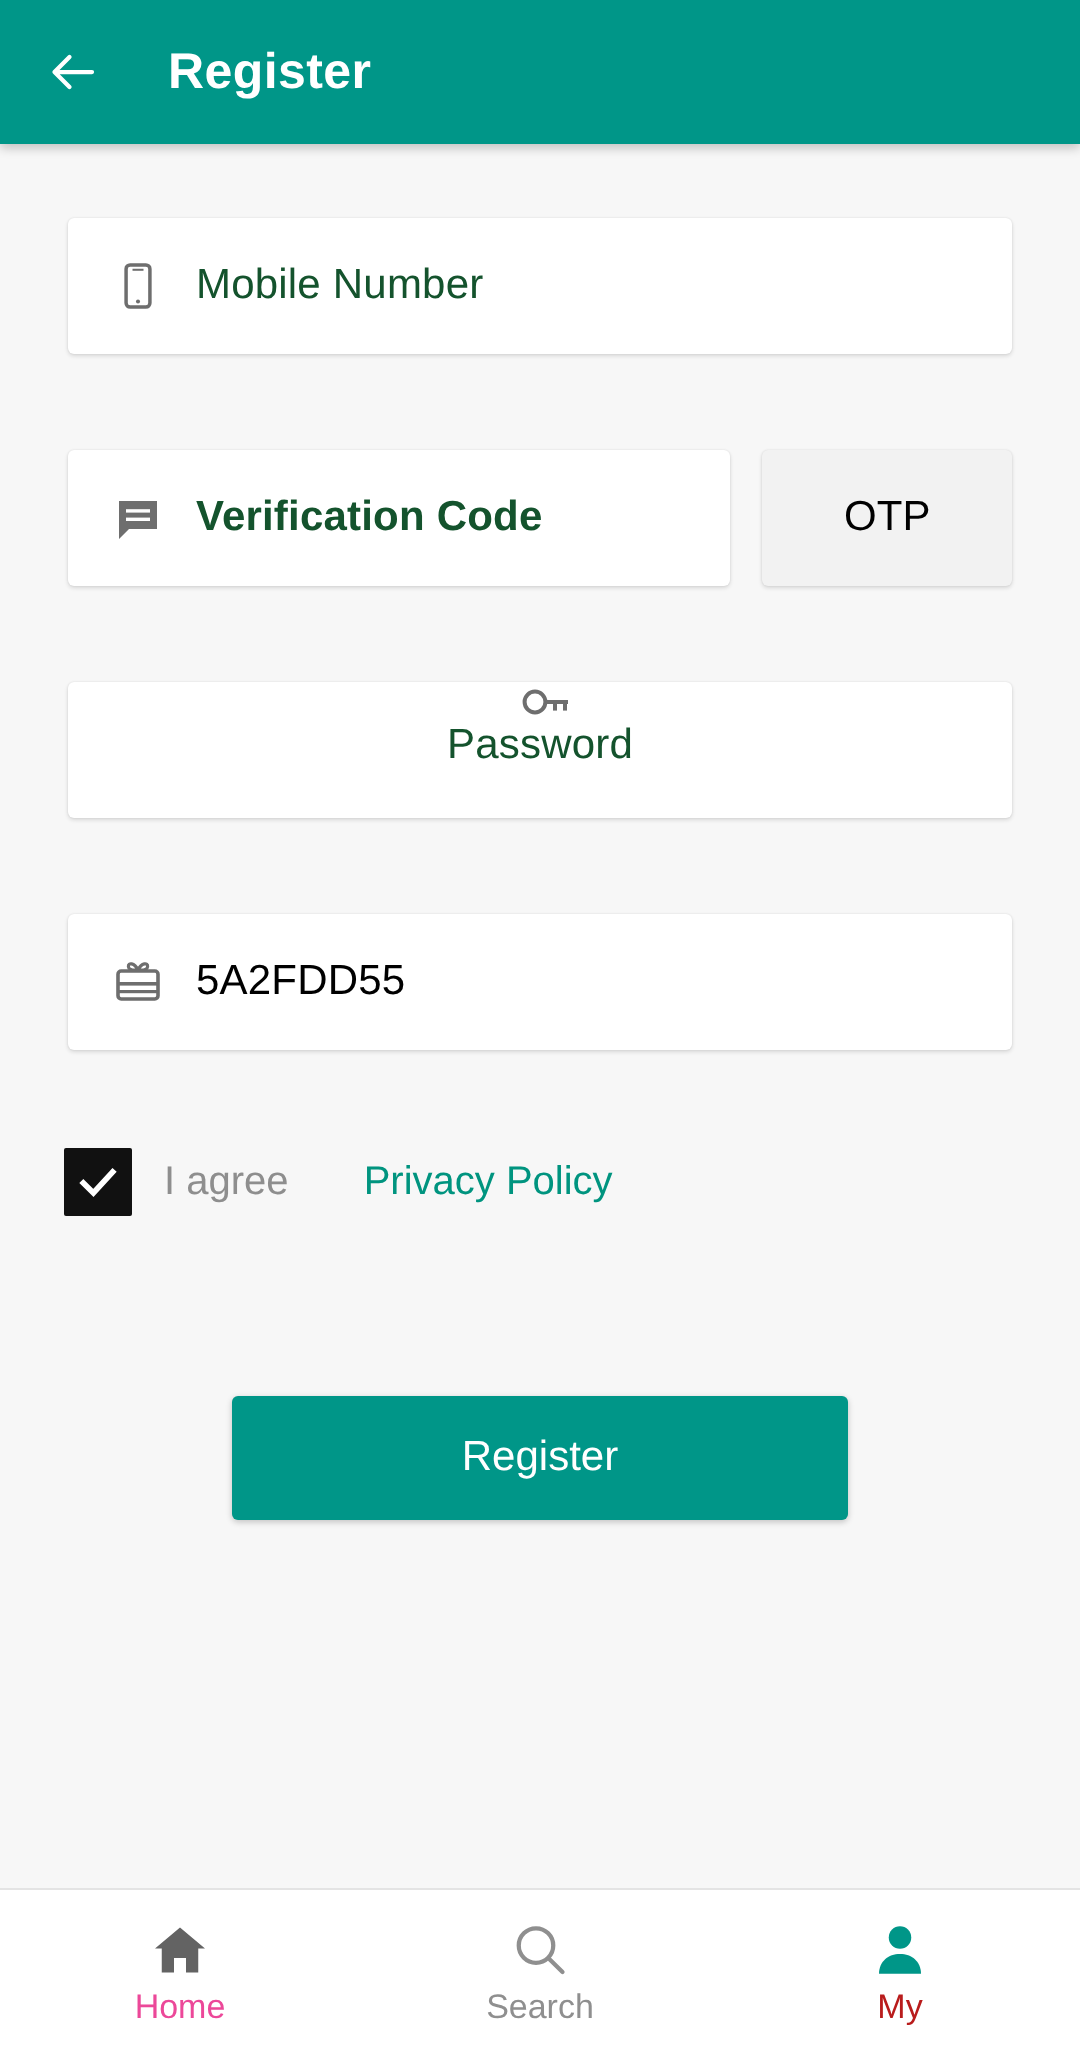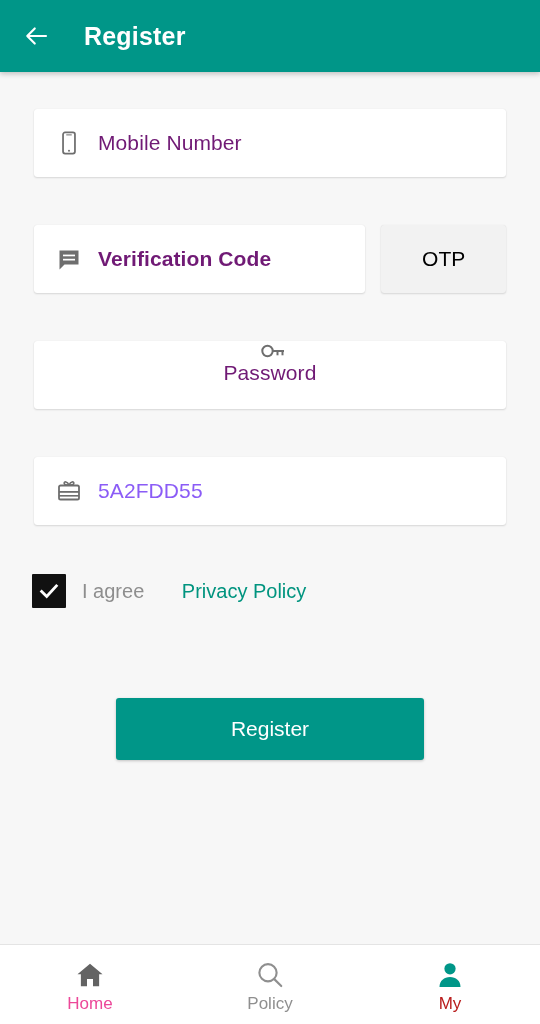--- a/index.html
+++ b/index.html
@@ -71,25 +71,25 @@
     width: 30px;
     margin-left: 20px;
     margin-right: 14px;
     display: flex;
     align-items: center;
     justify-content: center;
     flex: none;
   }
   .field-text {
     font-size: 21px;
-    color: #701a75;
+    color: #14532d;
     letter-spacing: 0.1px;
   }
   .field-text.filled {
-    color: #8b5cf6;
+    color: #000000;
   }
 
   #row-mobile   { top: 37px;  width: 472px; }
   #row-vcode    { top: 153px; width: 472px; }
   #row-password { top: 269px; width: 472px; }
   #row-invite   { top: 385px; width: 472px; }
 
   #field-mobile   { width: 472px; }
   #field-vcode    { width: 332px; font-weight: bold; }
   #field-password { width: 472px; flex-direction: column; }
@@ -292,21 +292,21 @@
     <span class="nav-label">Home</span>
   </div>
 
   <div class="nav-item search">
     <span class="nav-icon">
       <svg width="30" height="30" viewBox="0 0 24 24">
         <circle cx="10.4" cy="10.2" r="6.9" fill="none" stroke="#8f8f8f" stroke-width="1.7"></circle>
         <path d="M15.4 15.3 L21 20.8" stroke="#8f8f8f" stroke-width="1.7" stroke-linecap="round"></path>
       </svg>
     </span>
-    <span class="nav-label">Policy</span>
+    <span class="nav-label">Search</span>
   </div>
 
   <div class="nav-item active">
     <span class="nav-icon">
       <svg width="30" height="30" viewBox="0 0 24 24">
         <circle cx="12" cy="7" r="4.5" fill="#009688"></circle>
         <path d="M3.6 21.5 C3.6 16.6 7.3 13.6 12 13.6 C16.7 13.6 20.4 16.6 20.4 21.5 Z" fill="#009688"></path>
       </svg>
     </span>
     <span class="nav-label">My</span>

